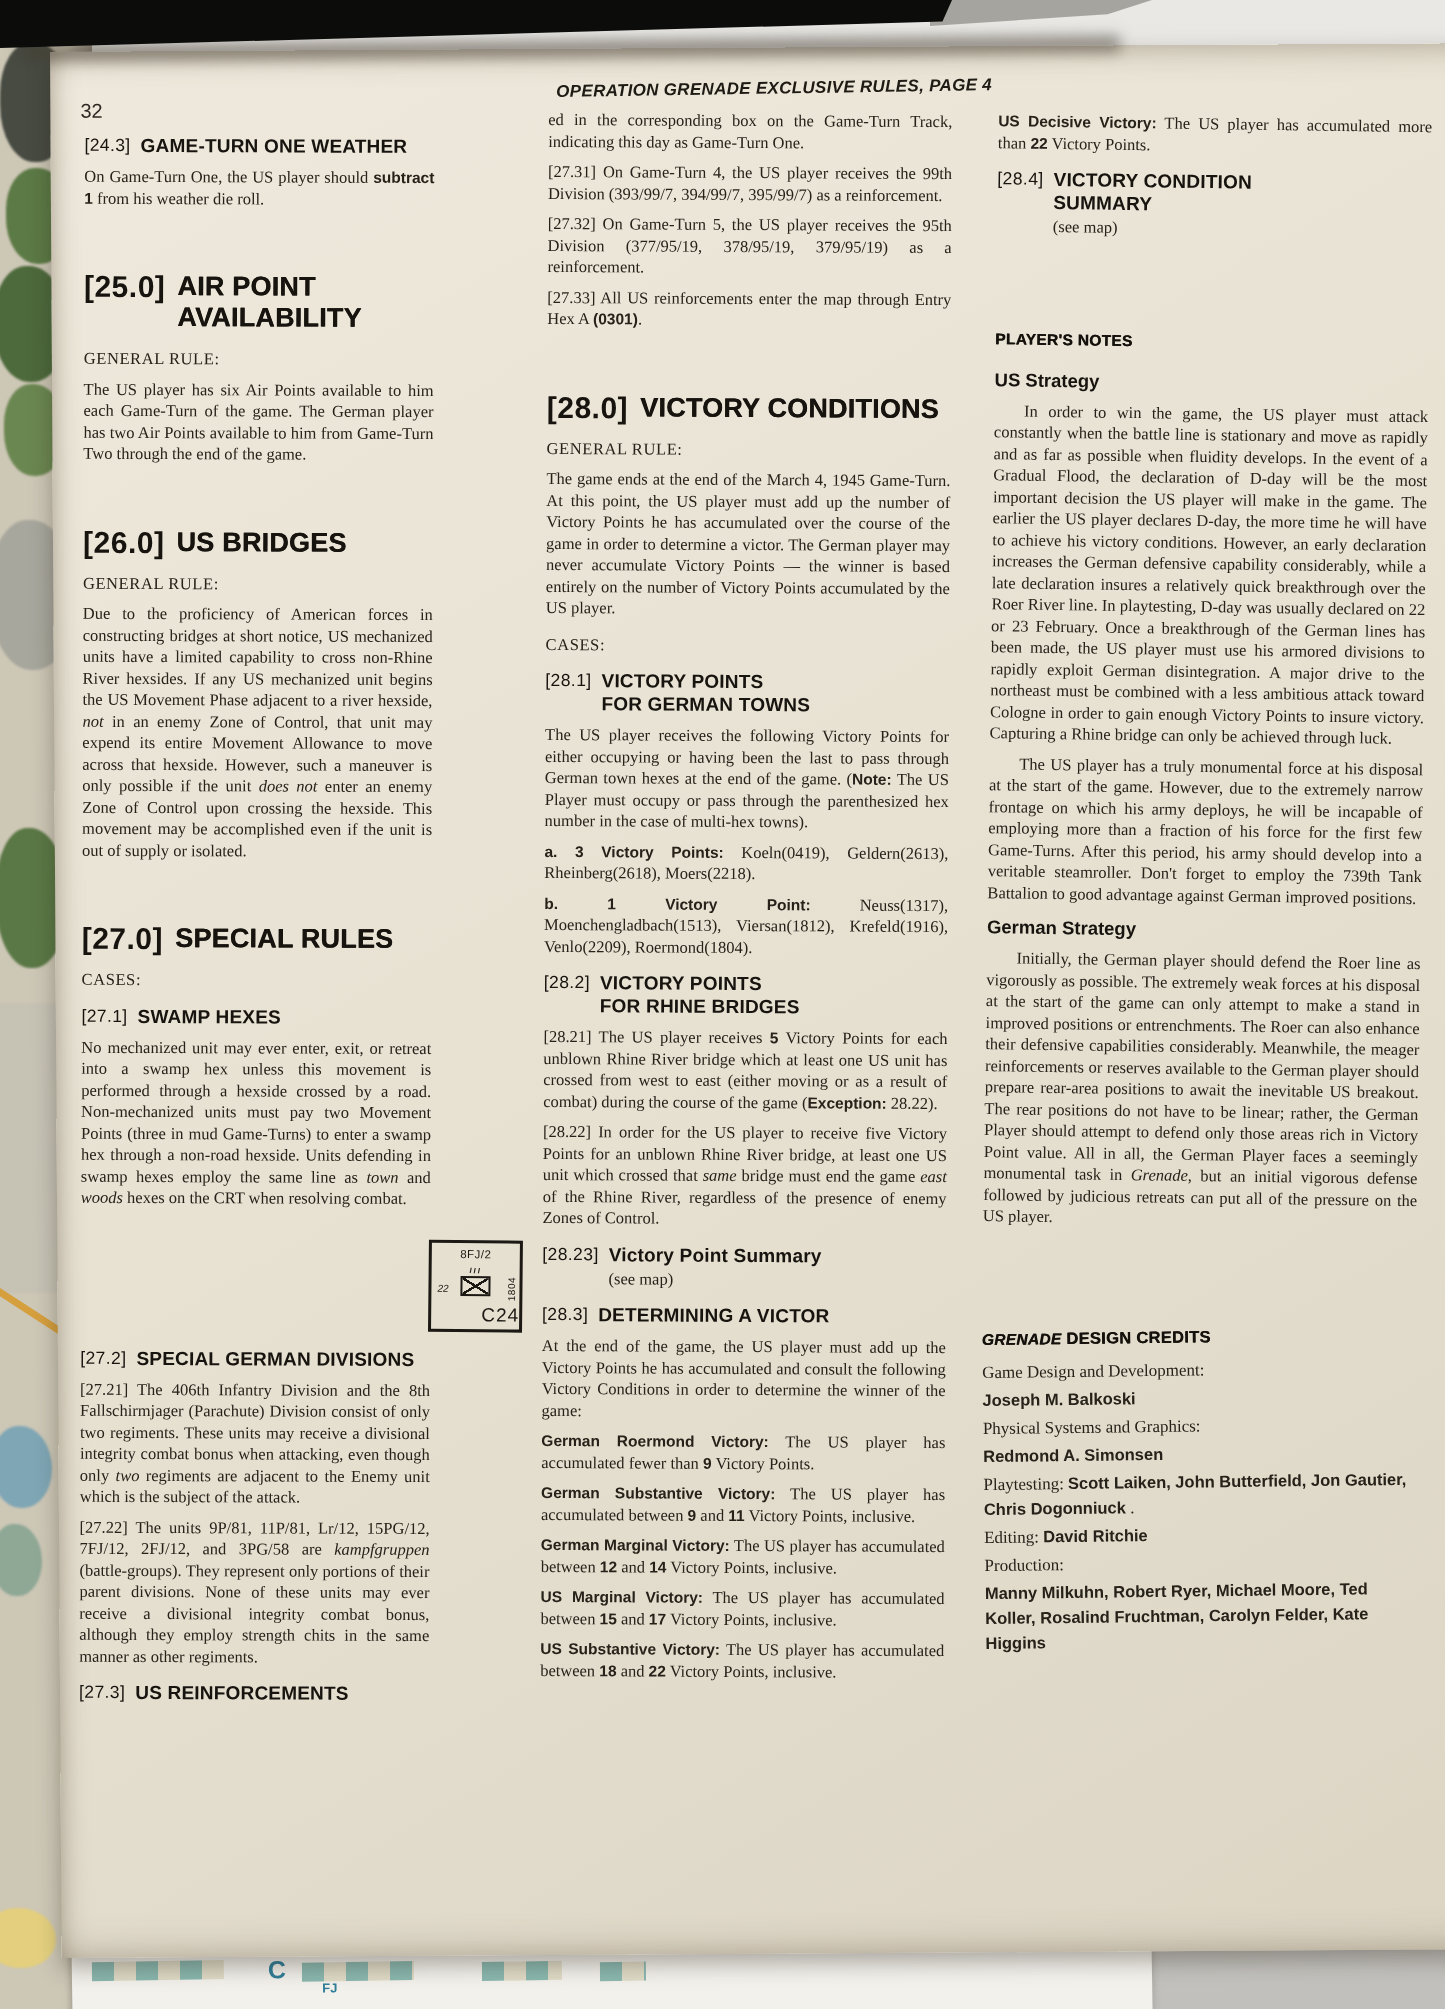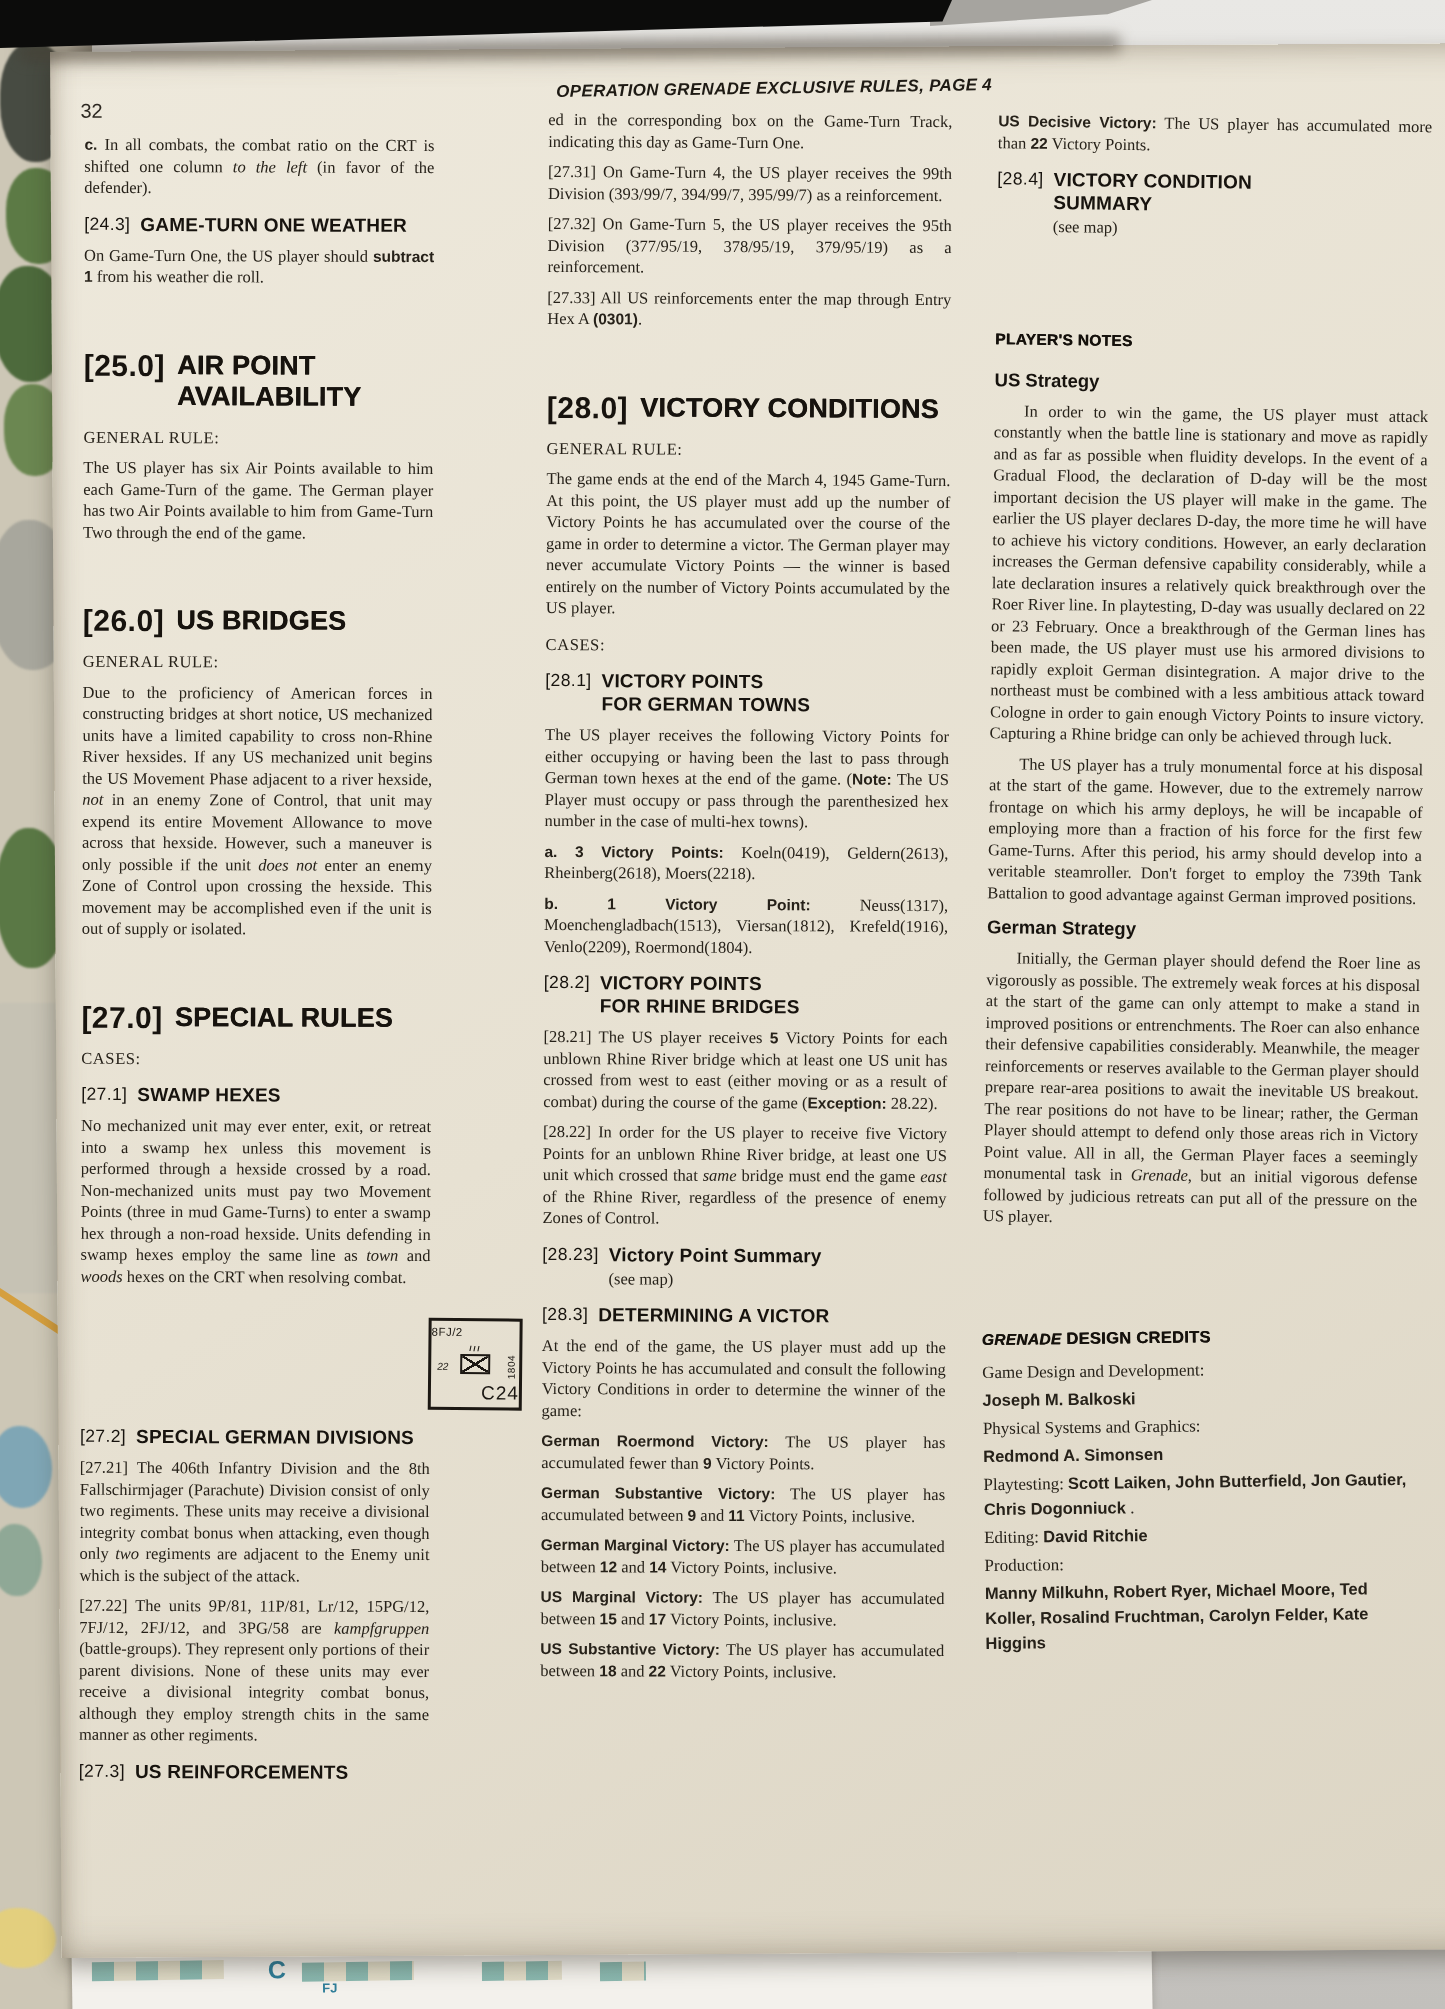--- a/index.html
+++ b/index.html
@@ -81,21 +81,21 @@
     margin:80px 0 0;color:#15110c;letter-spacing:.3px;text-shadow:.4px 0 0 currentColor;}
   .subhead{font-family:"Liberation Sans",sans-serif;font-weight:700;font-size:18.5px;margin:13px 0 0;color:#17130e;}
 
   .credits{margin-top:92px;transform:rotate(-1.5deg);transform-origin:top left;}
   .credits .bighead{margin-top:0;font-size:27px;}
   .credits .p{margin:3px 0 0;text-align:left;font-size:17px;line-height:25px;}
   .credits .rb{font-size:16.5px;}
 
   .counterbox{position:relative;width:88px;height:86px;border:3.5px solid #1c1813;
     margin:30px -92px 16px auto;font-family:"Liberation Sans",sans-serif;color:#1c1813;transform:rotate(.4deg);}
-  .c-unit{position:absolute;top:5px;left:0;right:0;text-align:left;font-size:11.5px;letter-spacing:.5px;font-weight:500;}
+  .c-unit{position:absolute;top:5px;left:0;right:0;text-align:center;font-size:11.5px;letter-spacing:.5px;font-weight:500;}
   .c-size{position:absolute;top:23px;left:0;right:0;text-align:center;font-size:7.5px;letter-spacing:2px;font-weight:700;font-style:italic;}
   .c-sym{position:absolute;top:33px;left:50%;transform:translateX(-50%);width:26px;height:16px;border:2px solid #1c1813;
     background:linear-gradient(to top right,transparent calc(50% - 1.2px),#1c1813 calc(50% - 1.2px),#1c1813 calc(50% + 1.2px),transparent calc(50% + 1.2px)),
                linear-gradient(to bottom right,transparent calc(50% - 1.2px),#1c1813 calc(50% - 1.2px),#1c1813 calc(50% + 1.2px),transparent calc(50% + 1.2px));}
   .c-left{position:absolute;left:6px;top:40px;font-size:10px;font-style:italic;}
   .c-right{position:absolute;right:-4px;top:40px;font-size:10px;transform:rotate(-90deg);letter-spacing:.5px;}
   .c-bot{position:absolute;bottom:3px;left:0;right:0;text-align:right;font-size:19px;font-weight:500;letter-spacing:1px;}
 </style>
 </head>
 <body>
@@ -120,21 +120,20 @@
   <div class="checker ck3"></div>
   <div class="checker ck4"></div>
   <div class="frag-c">C</div>
   <div class="frag-fj">FJ</div>
 </div>
 
 <div class="paper">
   <div class="pageno">32</div>
   <div class="runhead">OPERATION GRENADE EXCLUSIVE RULES, PAGE 4</div>
   <div class="col col-left">
-      <div class="p"><span class="run rb">c.</span><span class="run rr">  In all combats, the combat ratio on the CRT is shifted one column </span><span class="run ri">to the left</span><span class="run rr"> (in favor of the defender).</span></div>
       <div class="h2b">
         <div class="num">[24.3]</div>
         <div class="tw">
           <div class="tt">GAME-TURN ONE WEATHER</div>
         </div>
       </div>
       <div class="p"><span class="run rr">On Game-Turn One, the US player should </span><span class="run rb">subtract 1</span><span class="run rr"> from his weather die roll.</span></div>
       <div class="h1b">
         <div class="num">[25.0]</div>
         <div class="tw">

